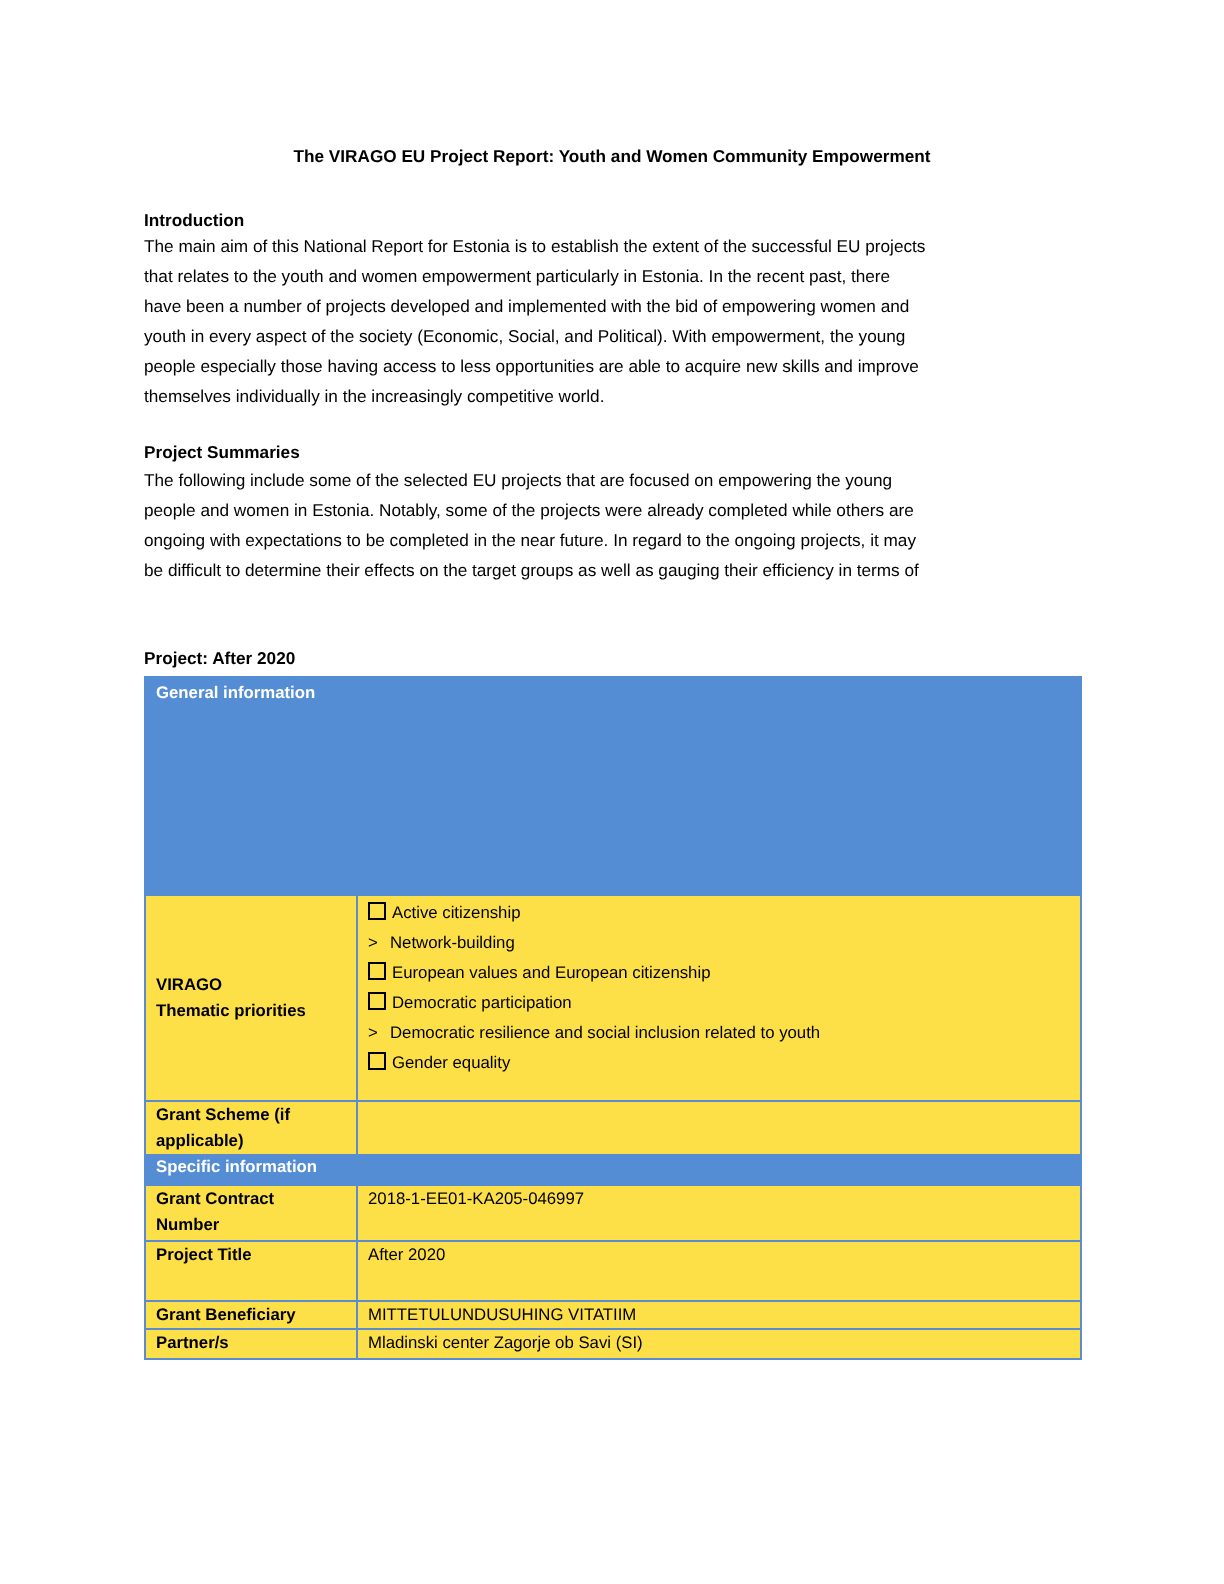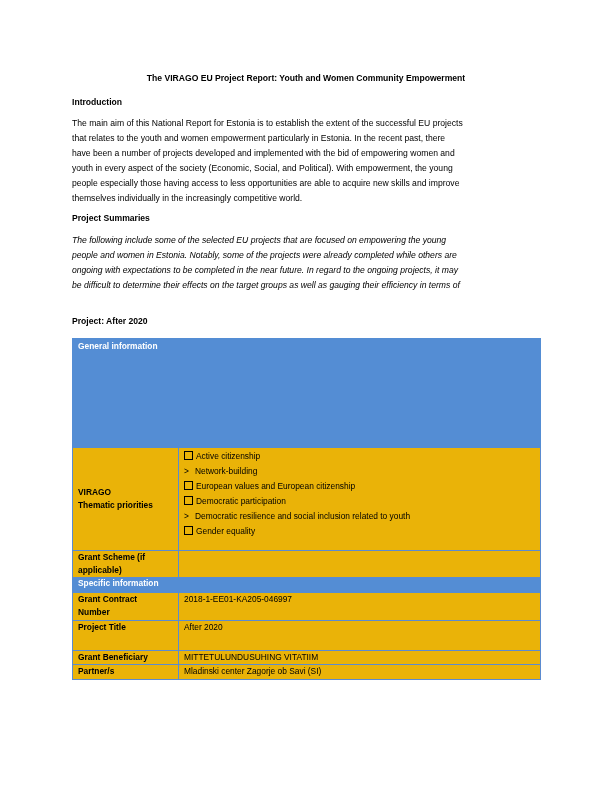--- a/index.html
+++ b/index.html
@@ -1,23 +1,23 @@
 <!DOCTYPE html>
 <html><head>
 <meta charset="utf-8">
 <style>
   html, body { margin:0; padding:0; background:#ffffff; }
   body { width:612px; height:792px; position:relative; font-family:"Liberation Sans", sans-serif; color:#000; }
   .page { position:absolute; left:0; top:0; width:612px; height:792px; background:#fff;border-radius:29px; }
   .title { position:absolute; left:0; width:612px; top:73px; text-align:center; font-size:8.6px; font-weight:bold; }
-  .heading { position:absolute; left:72px; font-size:8.6px; font-weight:bold; }
+  .heading { position:absolute; left:72px; font-size:8.6px; font-weight:bold;margin-top:8px; }
   .para { position:absolute; left:72px; width:470px; font-size:8.6px; line-height:15.1px; text-align:left; }
   .para span { display:block; white-space:nowrap; }
   table.info { position:absolute; left:72px; top:338px; width:469px; border-collapse:collapse; font-size:8.4px; table-layout:fixed; }
-  table.info td { border:1px solid #5b8bd0; padding:0 5px; vertical-align:top; background:#eab308; }
+  table.info td { border:1px solid #5b8bd0; padding:0 5px; vertical-align:top; background:#fde047; }
   td.band { background:#548dd4 !important; color:#ffffff; font-weight:bold; padding-top:2px !important; border-color:#548dd4 !important; }
   td.label { font-weight:bold; width:96px; line-height:13px; }
   td.value { line-height:13px; }
   .prio-list { padding-top:1px; }
   .prio-item { line-height:15px; white-space:nowrap; }
   .marker { display:inline-block; width:11px; }
   .box { display:inline-block; width:7px; height:7px; border:1px solid #000; margin-right:3px; vertical-align:-1px; }
 </style>
 </head>
 <body>
@@ -30,21 +30,21 @@
   <div class="para" style="top:116px;">
     <span>The main aim of this National Report for Estonia is to establish the extent of the successful EU projects</span>
     <span>that relates to the youth and women empowerment particularly in Estonia. In the recent past, there</span>
     <span>have been a number of projects developed and implemented with the bid of empowering women and</span>
     <span>youth in every aspect of the society (Economic, Social, and Political). With empowerment, the young</span>
     <span>people especially those having access to less opportunities are able to acquire new skills and improve</span>
     <span>themselves individually in the increasingly competitive world.</span>
   </div>
 
   <div class="heading" style="top:213px;">Project Summaries</div>
-  <div class="para" style="top:233px;font-style:italic;">
+  <div class="para" style="top:233px;">
     <span>The following include some of the selected EU projects that are focused on empowering the young</span>
     <span>people and women in Estonia. Notably, some of the projects were already completed while others are</span>
     <span>ongoing with expectations to be completed in the near future. In regard to the ongoing projects, it may</span>
     <span>be difficult to determine their effects on the target groups as well as gauging their efficiency in terms of</span>
   </div>
 
   <div class="heading" style="top:316px;">Project: After 2020</div>
 
   <table class="info">
     <colgroup>

